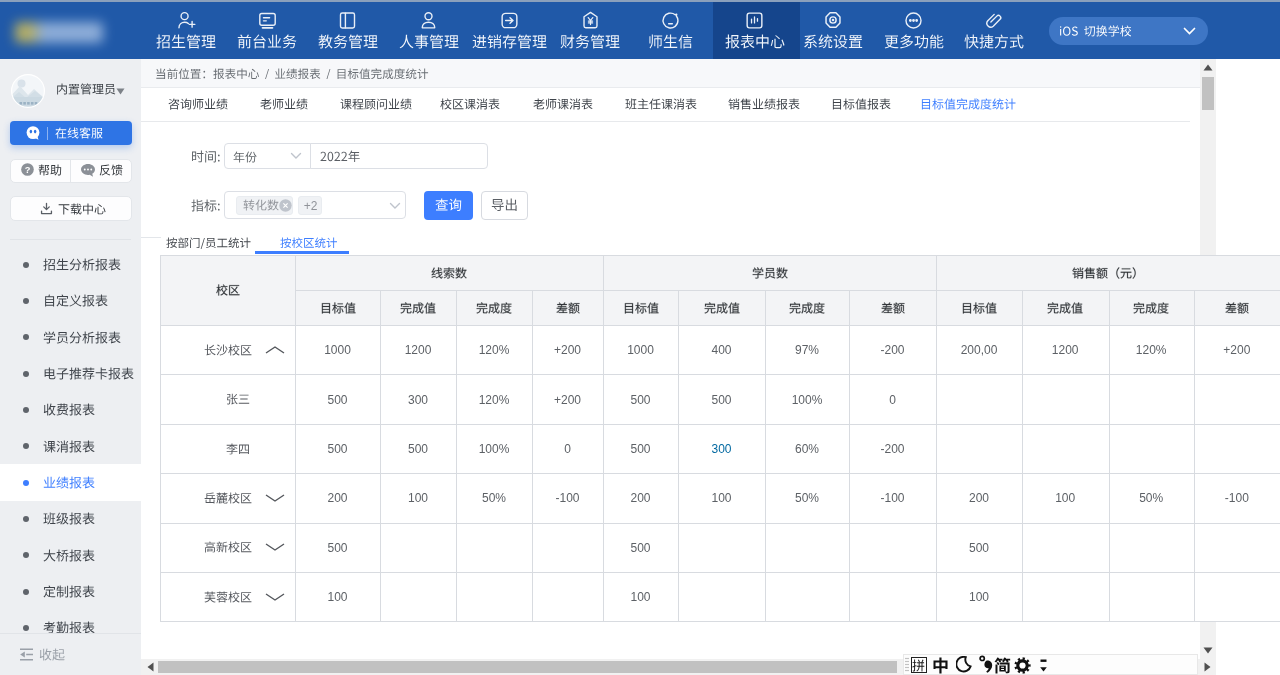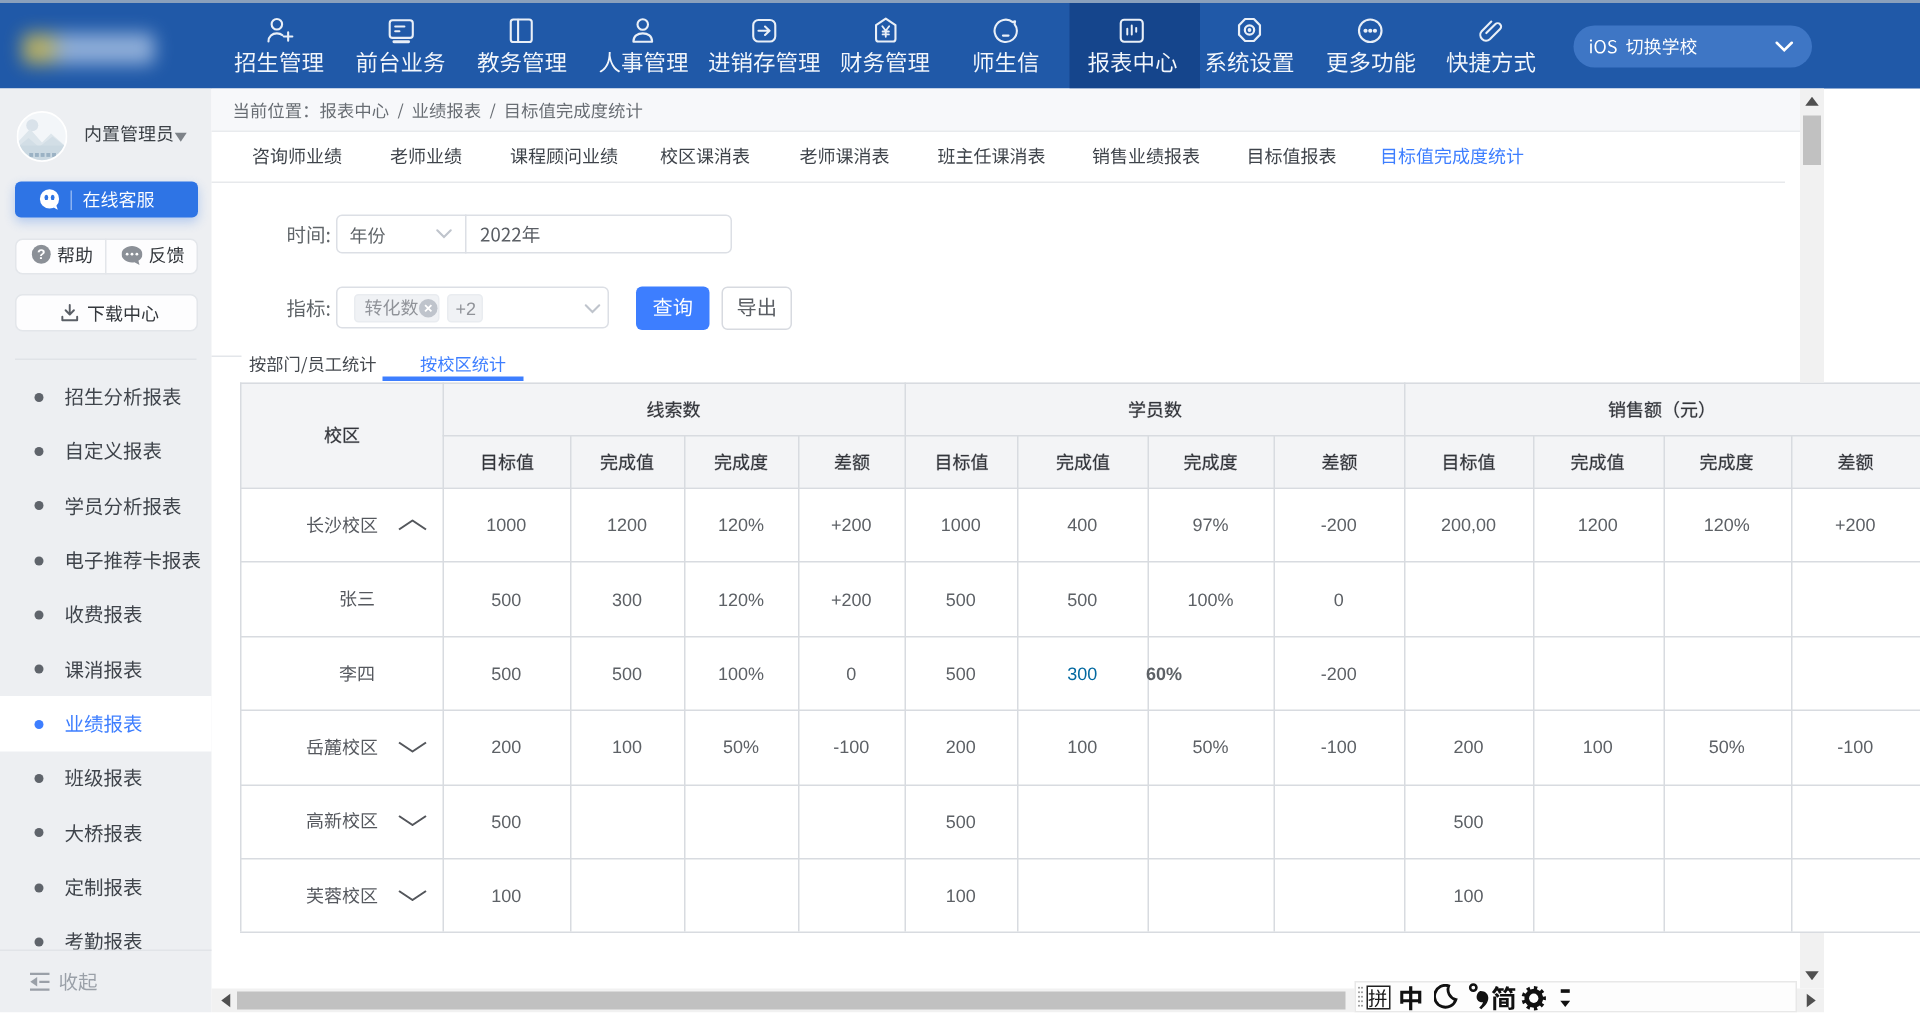--- a/index.html
+++ b/index.html
@@ -775,21 +775,21 @@
 <div style="position:absolute;left:640.5px;transform:translateX(-50%);top:391.6px;height:16px;line-height:16px;font-size:12px;color:#5D6166;font-weight:400;white-space:nowrap;">500</div>
 <div style="position:absolute;left:721.5px;transform:translateX(-50%);top:391.6px;height:16px;line-height:16px;font-size:12px;color:#5D6166;font-weight:400;white-space:nowrap;">500</div>
 <div style="position:absolute;left:807.0px;transform:translateX(-50%);top:391.6px;height:16px;line-height:16px;font-size:12px;color:#5D6166;font-weight:400;white-space:nowrap;">100%</div>
 <div style="position:absolute;left:892.5px;transform:translateX(-50%);top:391.6px;height:16px;line-height:16px;font-size:12px;color:#5D6166;font-weight:400;white-space:nowrap;">0</div>
 <div style="position:absolute;left:337.5px;transform:translateX(-50%);top:441.0px;height:16px;line-height:16px;font-size:12px;color:#5D6166;font-weight:400;white-space:nowrap;">500</div>
 <div style="position:absolute;left:418.0px;transform:translateX(-50%);top:441.0px;height:16px;line-height:16px;font-size:12px;color:#5D6166;font-weight:400;white-space:nowrap;">500</div>
 <div style="position:absolute;left:494.0px;transform:translateX(-50%);top:441.0px;height:16px;line-height:16px;font-size:12px;color:#5D6166;font-weight:400;white-space:nowrap;">100%</div>
 <div style="position:absolute;left:567.5px;transform:translateX(-50%);top:441.0px;height:16px;line-height:16px;font-size:12px;color:#5D6166;font-weight:400;white-space:nowrap;">0</div>
 <div style="position:absolute;left:640.5px;transform:translateX(-50%);top:441.0px;height:16px;line-height:16px;font-size:12px;color:#5D6166;font-weight:400;white-space:nowrap;">500</div>
 <div style="position:absolute;left:721.5px;transform:translateX(-50%);top:441.0px;height:16px;line-height:16px;font-size:12px;color:#0369a1;font-weight:400;white-space:nowrap;">300</div>
-<div style="position:absolute;left:776px;transform:translateX(-50%);top:441.0px;height:16px;line-height:16px;font-size:12px;color:#5D6166;font-weight:700;white-space:nowrap;">60%</div>
+<div style="position:absolute;left:807.0px;transform:translateX(-50%);top:441.0px;height:16px;line-height:16px;font-size:12px;color:#5D6166;font-weight:400;white-space:nowrap;">60%</div>
 <div style="position:absolute;left:892.5px;transform:translateX(-50%);top:441.0px;height:16px;line-height:16px;font-size:12px;color:#5D6166;font-weight:400;white-space:nowrap;">-200</div>
 <div style="position:absolute;left:337.5px;transform:translateX(-50%);top:490.4px;height:16px;line-height:16px;font-size:12px;color:#5D6166;font-weight:400;white-space:nowrap;">200</div>
 <div style="position:absolute;left:418.0px;transform:translateX(-50%);top:490.4px;height:16px;line-height:16px;font-size:12px;color:#5D6166;font-weight:400;white-space:nowrap;">100</div>
 <div style="position:absolute;left:494.0px;transform:translateX(-50%);top:490.4px;height:16px;line-height:16px;font-size:12px;color:#5D6166;font-weight:400;white-space:nowrap;">50%</div>
 <div style="position:absolute;left:567.5px;transform:translateX(-50%);top:490.4px;height:16px;line-height:16px;font-size:12px;color:#5D6166;font-weight:400;white-space:nowrap;">-100</div>
 <div style="position:absolute;left:640.5px;transform:translateX(-50%);top:490.4px;height:16px;line-height:16px;font-size:12px;color:#5D6166;font-weight:400;white-space:nowrap;">200</div>
 <div style="position:absolute;left:721.5px;transform:translateX(-50%);top:490.4px;height:16px;line-height:16px;font-size:12px;color:#5D6166;font-weight:400;white-space:nowrap;">100</div>
 <div style="position:absolute;left:807.0px;transform:translateX(-50%);top:490.4px;height:16px;line-height:16px;font-size:12px;color:#5D6166;font-weight:400;white-space:nowrap;">50%</div>
 <div style="position:absolute;left:892.5px;transform:translateX(-50%);top:490.4px;height:16px;line-height:16px;font-size:12px;color:#5D6166;font-weight:400;white-space:nowrap;">-100</div>
 <div style="position:absolute;left:979.0px;transform:translateX(-50%);top:490.4px;height:16px;line-height:16px;font-size:12px;color:#5D6166;font-weight:400;white-space:nowrap;">200</div>

